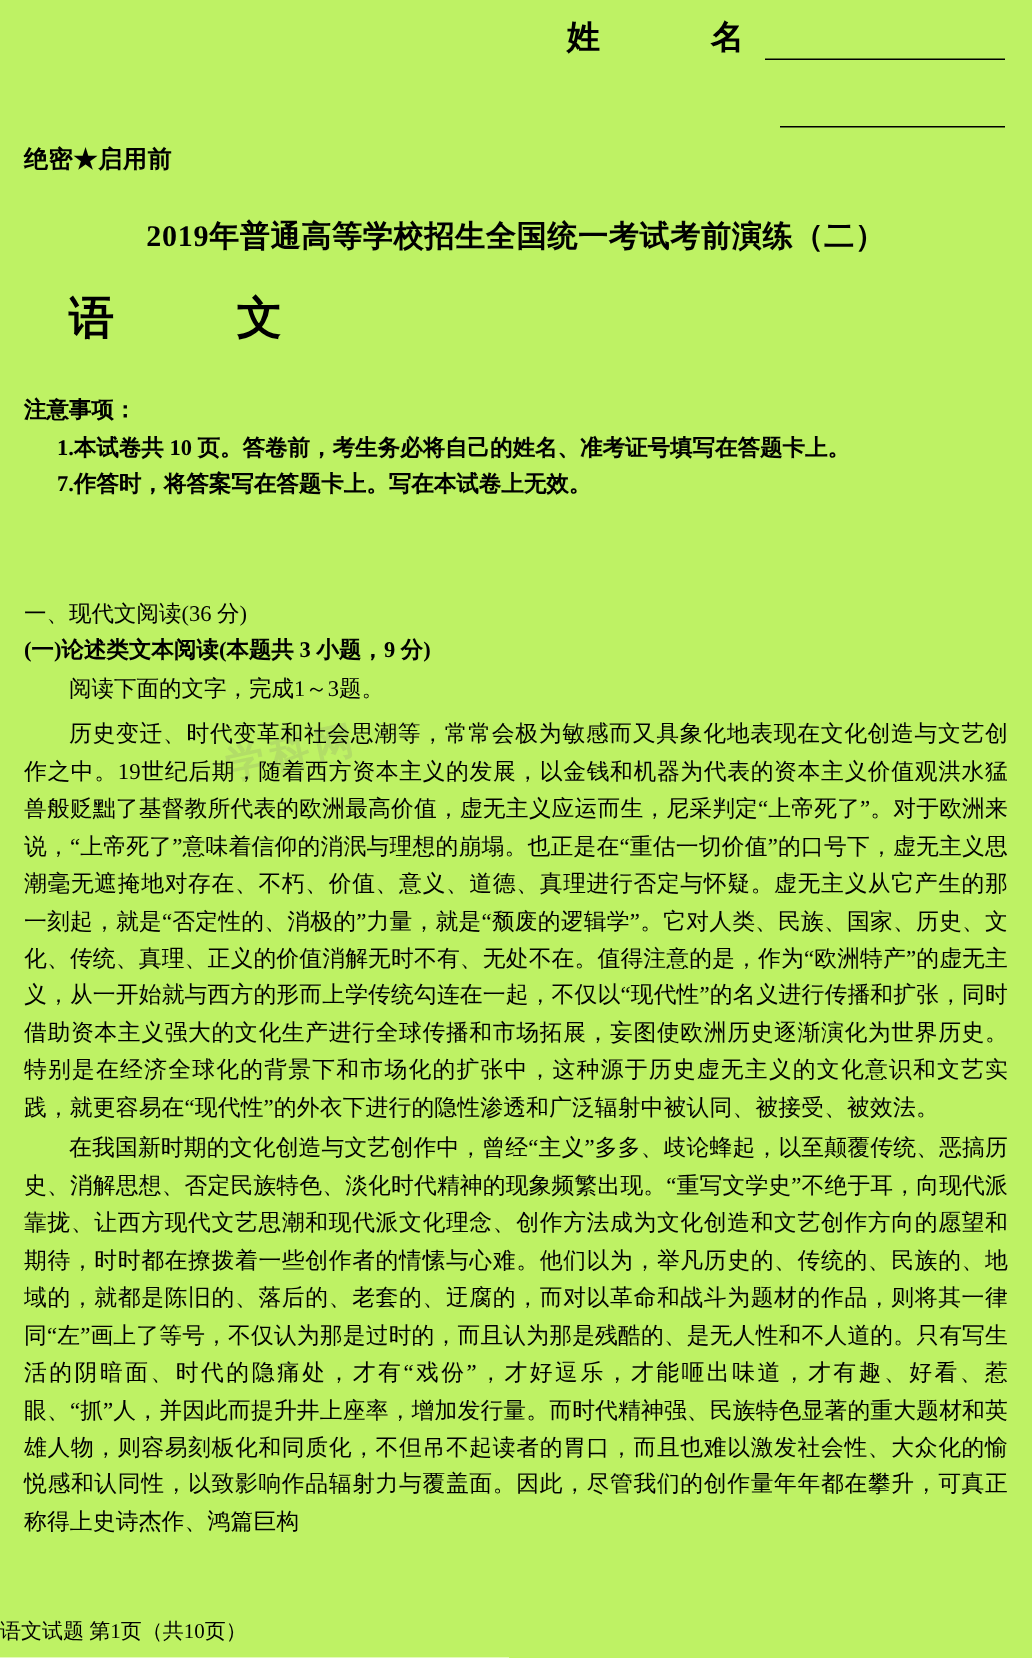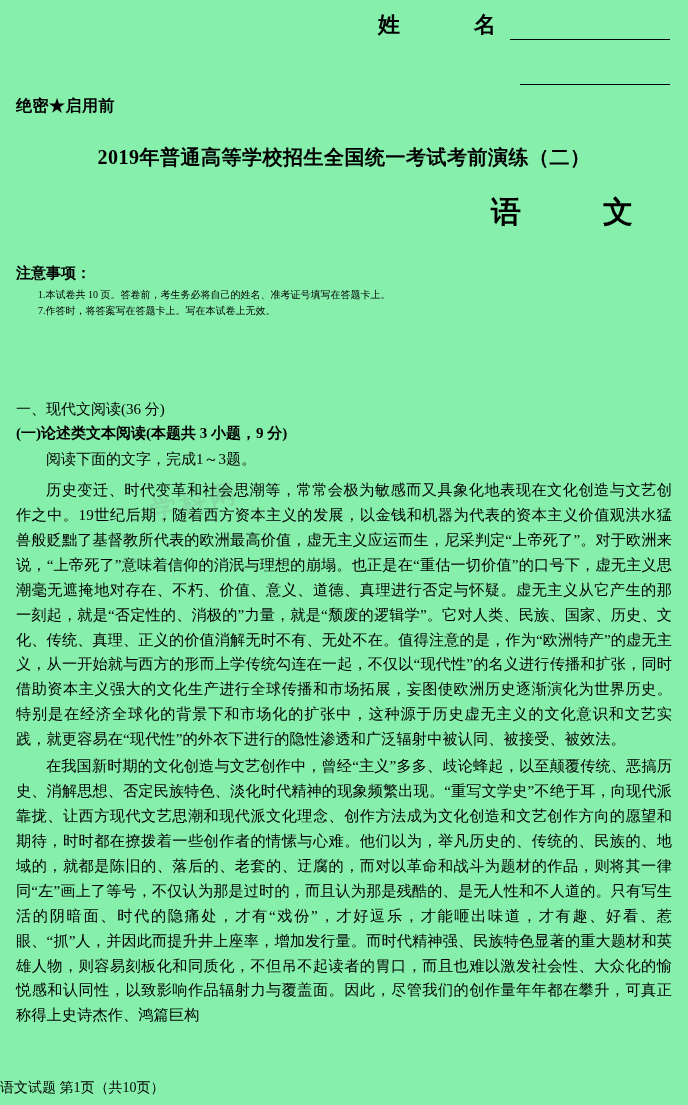--- a/index.html
+++ b/index.html
@@ -9,21 +9,21 @@
   }
   body {
     font-family: "Liberation Serif", "DejaVu Serif", serif;
     color: #000000;
   }
   .page {
     position: relative;
     width: 688px;
     height: 1105px;
     margin: 0 auto;
-    background: #86efac;
+    background: #bef264;
     overflow: hidden;
     box-sizing: border-box;
   }
 
   
   .id-block {
     position: absolute;
     top: 10px;
     right: 18px;
     width: 420px;
@@ -69,43 +69,45 @@
     text-align: center;
     font-size: 20px;
     font-weight: bold;
     letter-spacing: 0.5px;
   }
   .subject {
     position: absolute;
     top: 192px;
     left: 0;
     width: 659px;
-    text-align: right;
+    text-align: left;
     font-size: 30px;
     font-weight: bold;
     letter-spacing: 26px;
     text-indent: 26px;
+    padding-left: 20px;
   }
 
   
   .notice {
     position: absolute;
     top: 264px;
     left: 16px;
     width: 656px;
   }
   .notice-title {
     font-size: 15px;
     font-weight: bold;
     margin-bottom: 4px;
   }
   .notice-item {
-    font-size: 10px;
+    font-size: 15px;
     line-height: 1.62;
     margin-left: 22px;
+    font-weight: bold;
   }
 
   
   .sec-one {
     position: absolute;
     top: 400px;
     left: 16px;
     font-size: 15px;
     font-weight: normal;
   }

